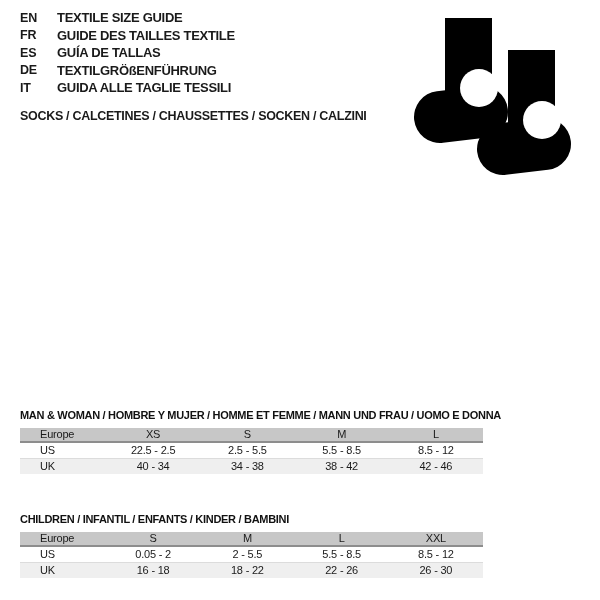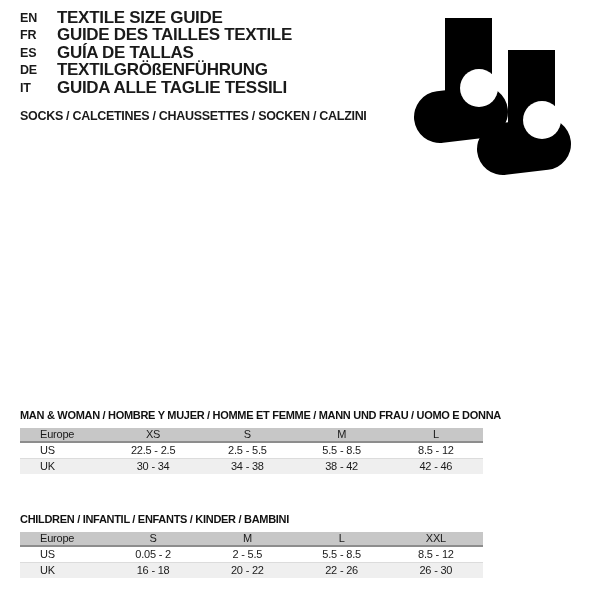--- a/index.html
+++ b/index.html
@@ -5,21 +5,21 @@
   html,body{margin:0;padding:0;background:#fff;}
   .canvas{
     position:relative;width:600px;height:600px;background:var(--page-bg,#fff);
     font-family:"Liberation Sans",sans-serif;color:var(--text,#1a1a1a);
     overflow:hidden;
   }
   
   .lang-block{position:absolute;left:20px;top:9px;}
   .lang-row{display:flex;height:17.5px;align-items:center;}
   .lang-code{width:37px;font-weight:bold;font-size:12.5px;letter-spacing:-0.2px;}
-  .lang-label{font-weight:bold;font-size:17px;letter-spacing:-0.3px;white-space:nowrap;}
+  .lang-label{font-weight:bold;font-size:13px;letter-spacing:-0.3px;white-space:nowrap;}
   
   .category{
     position:absolute;left:20px;top:109px;font-weight:bold;font-size:12.5px;
     letter-spacing:-0.3px;white-space:nowrap;
   }
   
   .socks-svg{position:absolute;left:395px;top:5px;}
   .sock-fill{fill:var(--icon-color,#000);}
   .sock-stroke{stroke:var(--icon-color,#000);}
   .sock-notch{fill:var(--page-bg,#fff);}
@@ -106,21 +106,21 @@
         <tbody>
           <tr class="row-0">
             <td>US</td>
             <td>22.5 - 2.5</td>
             <td>2.5 - 5.5</td>
             <td>5.5 - 8.5</td>
             <td>8.5 - 12</td>
           </tr>
           <tr class="row-1">
             <td>UK</td>
-            <td>30 - 34</td>
+            <td>40 - 34</td>
             <td>34 - 38</td>
             <td>38 - 42</td>
             <td>42 - 46</td>
           </tr>
         </tbody>
       </table>
   </section>
 
   <section class="tbl tbl-2">
     <div class="tbl-title">CHILDREN / INFANTIL / ENFANTS / KINDER / BAMBINI</div>
@@ -138,21 +138,21 @@
           <tr class="row-0">
             <td>US</td>
             <td>0.05 - 2</td>
             <td>2 - 5.5</td>
             <td>5.5 - 8.5</td>
             <td>8.5 - 12</td>
           </tr>
           <tr class="row-1">
             <td>UK</td>
             <td>16 - 18</td>
-            <td>20 - 22</td>
+            <td>18 - 22</td>
             <td>22 - 26</td>
             <td>26 - 30</td>
           </tr>
         </tbody>
       </table>
   </section>
 
 </div>
 
 </body></html>

